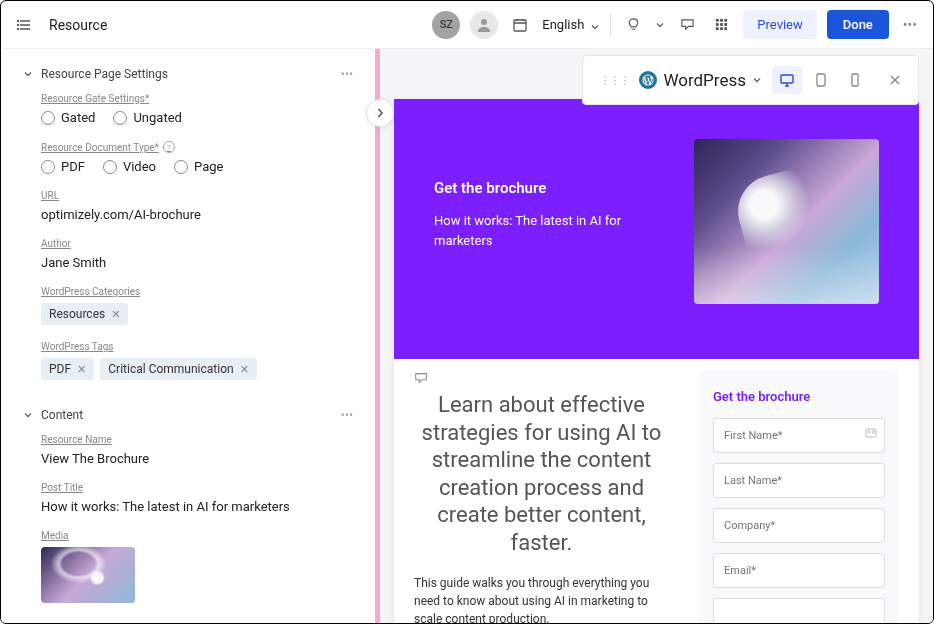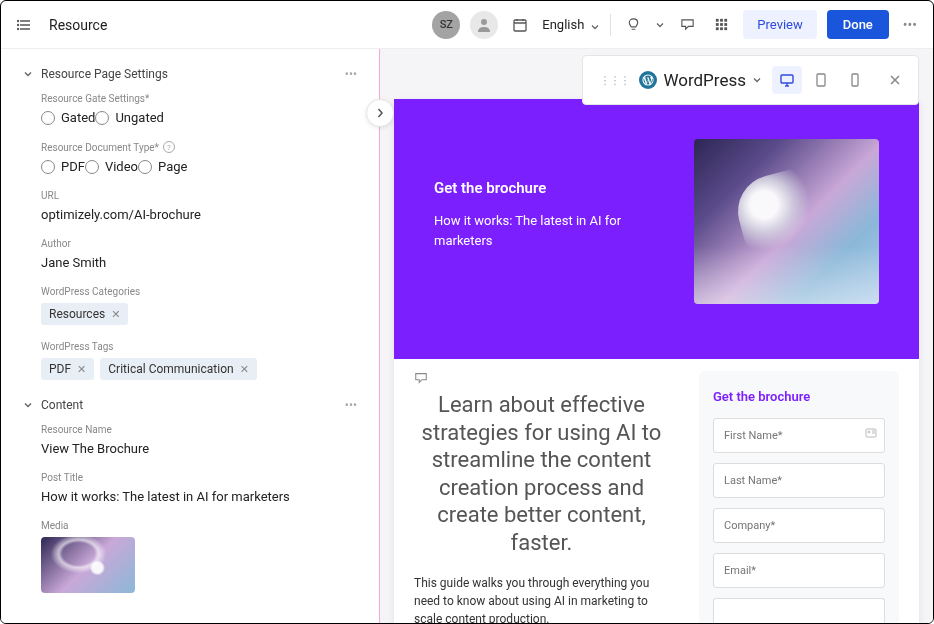--- a/index.html
+++ b/index.html
@@ -12,33 +12,33 @@
 .avatar-sz { width: 28px; height: 28px; border-radius: 50%; background: #a3a3a3; color: #333; font-size: 11px; display: flex; align-items: center; justify-content: center; font-weight: 500; text-align: right; }
 .avatar-face { width: 28px; height: 28px; border-radius: 50%; background: #e8e8e8; display: flex; align-items: center; justify-content: center; }
 .lang { display: flex; align-items: flex-end; gap: 6px; font-size: 13px; color: #222; cursor: pointer; }
 .divider-v { width: 1px; height: 22px; background: #e0e0e0; }
 .icon-btn { width: 24px; height: 24px; display: flex; align-items: center; justify-content: center; cursor: pointer; color: #555; }
 .btn-preview { background: #eef1ff; color: #2e4bd9; border: none; padding: 7px 14px; border-radius: 4px; font-size: 13px; cursor: pointer; }
 .btn-done { background: #1a56db; color: #fff; border: none; padding: 7px 16px; border-radius: 4px; font-size: 13px; cursor: pointer; font-weight: 500; }
 .dots { color: #888; cursor: pointer; font-size: 14px; padding: 0 4px; }
 
 .main { display: flex; height: calc(100% - 48px); }
-.sidebar { width: 379px; border-right: 1px solid #f9a8d4; padding: 18px 22px 0 22px; overflow-y: auto; position: relative; background: #fff; }
+.sidebar { width: 379px; border-right: 5px solid #f9a8d4; padding: 18px 22px 0 22px; overflow-y: auto; position: relative; background: #fff; }
 .collapse-btn { position: absolute; right: -14px; top: 90px; width: 28px; height: 28px; border-radius: 50%; background: #fff; border: 1px solid #e5e5e5; box-shadow: 0 1px 4px rgba(0,0,0,.1); display: flex; align-items: center; justify-content: center; cursor: pointer; z-index: 10; }
 
 .section-hdr { display: flex; align-items: center; gap: 8px; margin-bottom: 12px; }
 .section-hdr .caret { color: #666; }
 .section-hdr .txt { font-size: 12px; color: #444; }
 .section-hdr .more { margin-left: auto; color: #aaa; cursor: pointer; font-size: 12px; }
 
 .field { margin-bottom: 16px; padding-left: 18px; }
-.field-label { font-size: 10px; color: #888; margin-bottom: 6px; display: flex; align-items: center; gap: 4px; }
+.field-label { font-size: 10px; color: #888; margin-bottom: 6px; display: flex; align-items: center; gap: 4px; text-decoration: underline; }
 .field-value { font-size: 13px; color: #222; }
 
-.radios { display: flex; }
+.radios { display: flex; gap: 18px; }
 .radio-opt { display: flex; align-items: center; gap: 6px; font-size: 13px; color: #222; cursor: pointer; }
 .radio-circle { width: 14px; height: 14px; border: 1.5px solid #888; border-radius: 50%; }
 
 .tags { display: flex; gap: 6px; flex-wrap: wrap; }
 .tag { background: #e8eef5; color: #333; font-size: 12px; padding: 4px 8px; border-radius: 3px; display: flex; align-items: center; gap: 6px; }
 .tag .x { color: #888; cursor: pointer; font-size: 11px; }
 
 .media-thumb { width: 94px; height: 56px; border-radius: 4px; overflow: hidden; background: linear-gradient(135deg, #2d2654 0%, #c9a8d8 50%, #8bb8d8 100%); position: relative; }
 .media-thumb::after { content: ""; position: absolute; inset: 0; background: radial-gradient(ellipse at 40% 30%, transparent 20%, rgba(255,255,255,.6) 25%, transparent 35%),
   radial-gradient(circle at 60% 55%, rgba(255,255,255,.9) 8%, transparent 12%); }
@@ -227,21 +227,21 @@
             <span>PDF</span>
             <span class="x">✕</span>
           </div>
         <div class="tag">
             <span>Critical Communication</span>
             <span class="x">✕</span>
           </div>
       </div>
     </div>
 
-    <div class="section-hdr" style="margin-top:18px">
+    <div class="section-hdr" style="margin-top:28px">
       <span class="caret">
         <svg width="10" height="10" viewBox="0 0 10 10">
             <path d="M2 3.5 L5 6.5 L8 3.5" fill="none" stroke="#666" stroke-width="1.4"></path>
           </svg>
       </span>
       <span class="txt">Content</span>
       <span class="more">•••</span>
     </div>
 
     <div class="field">

